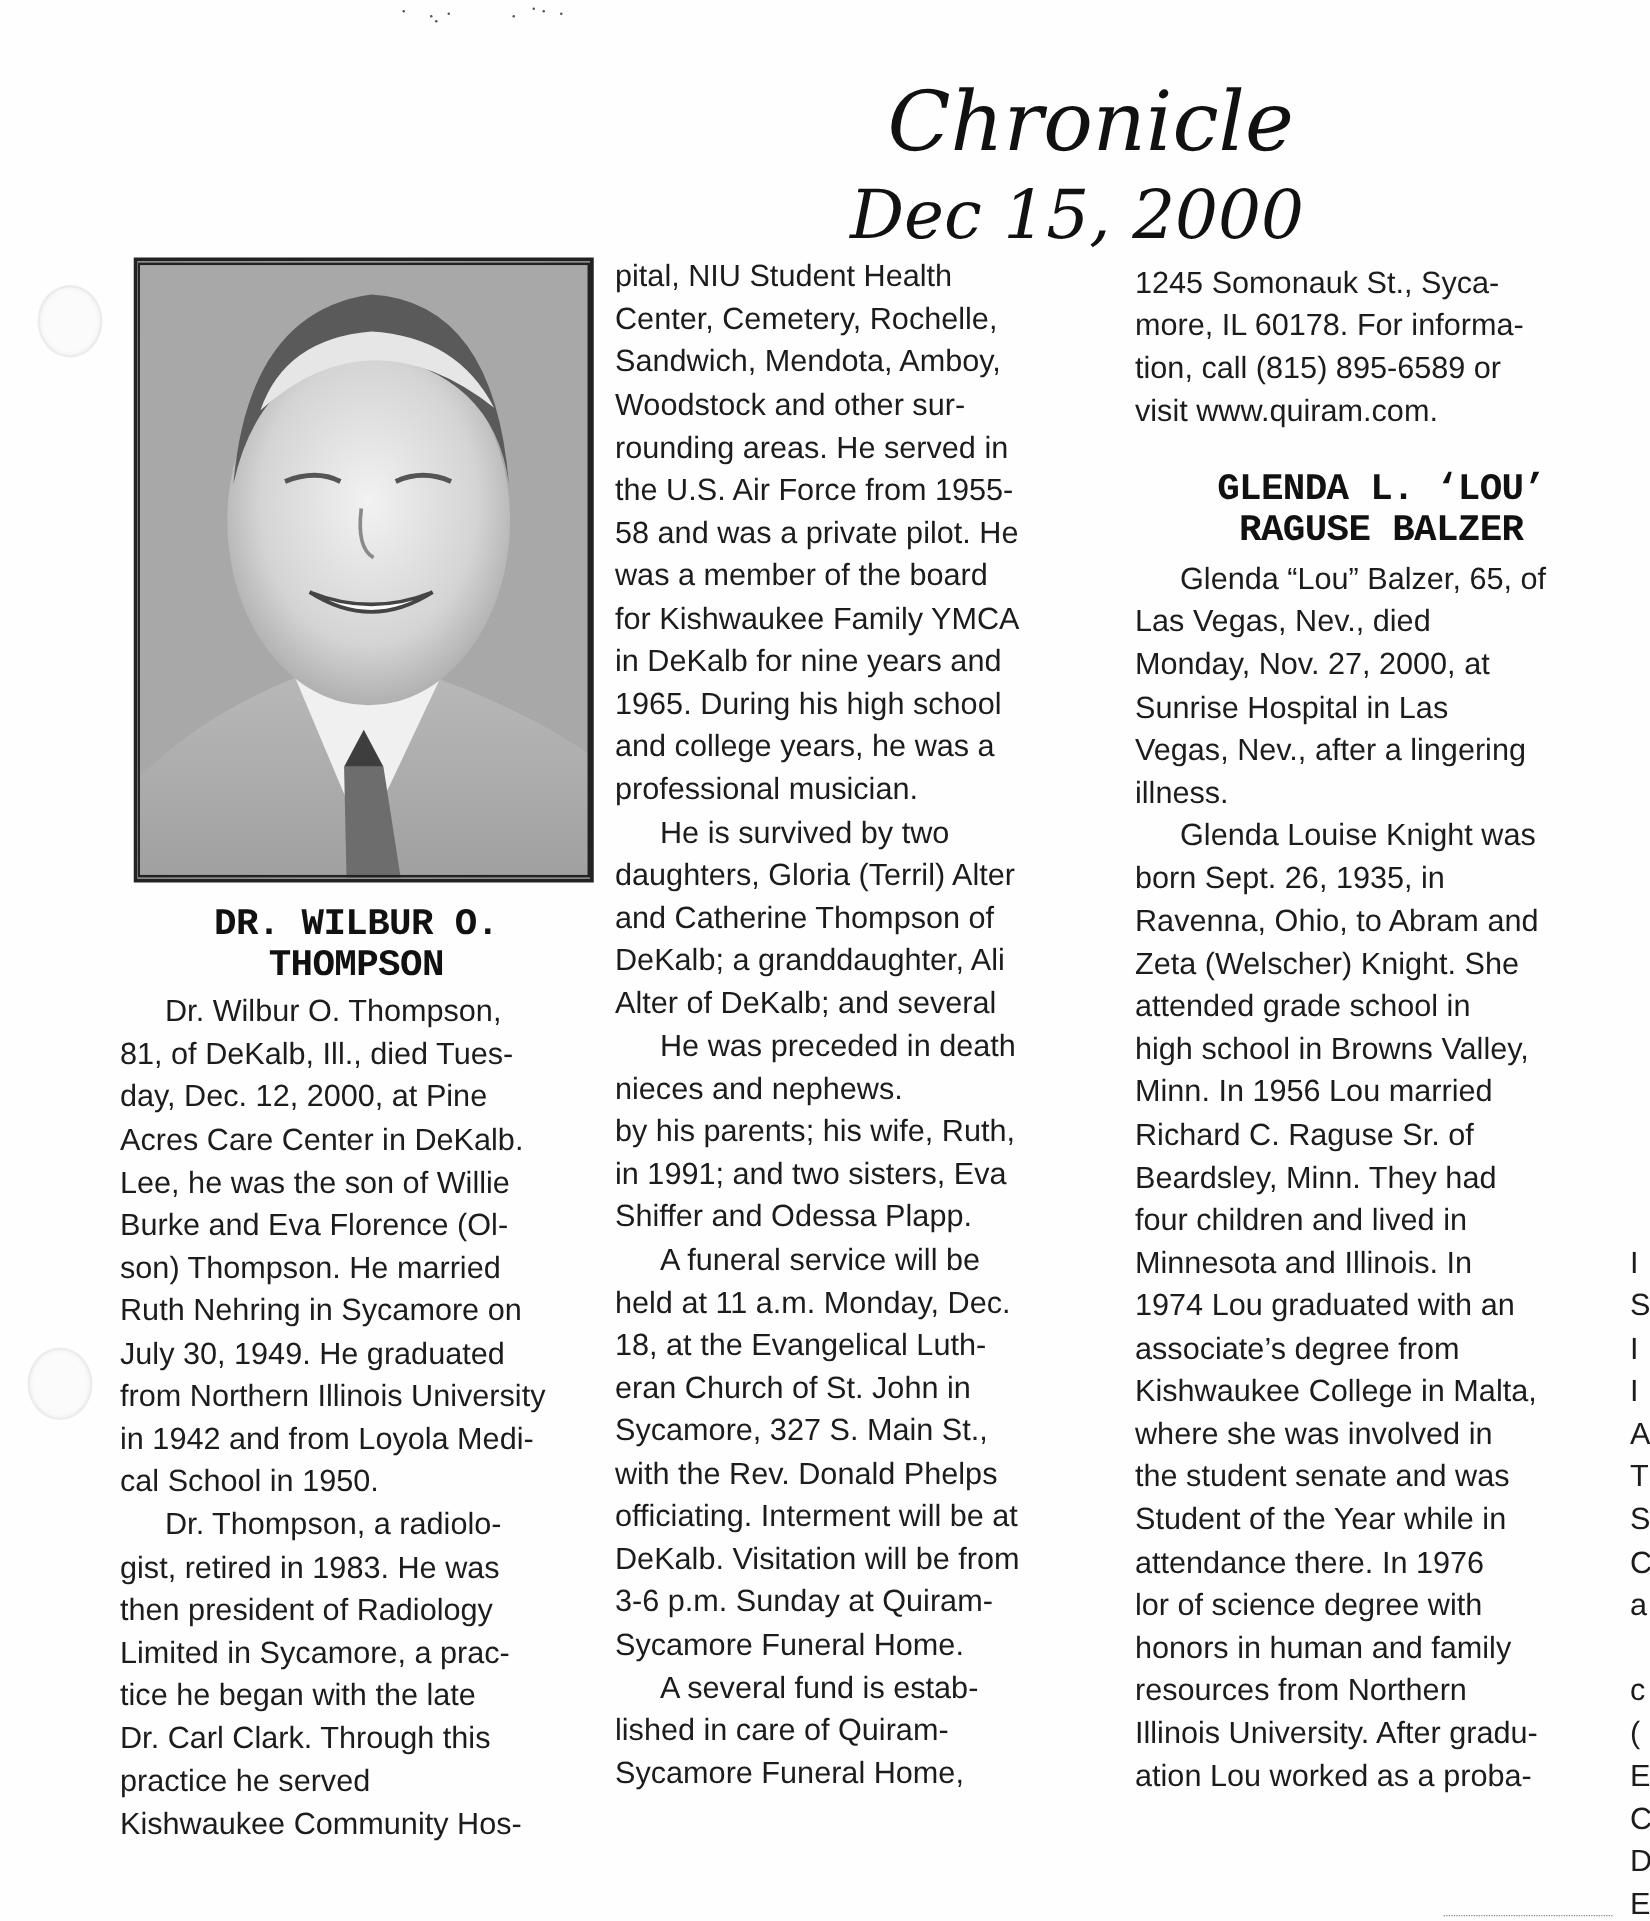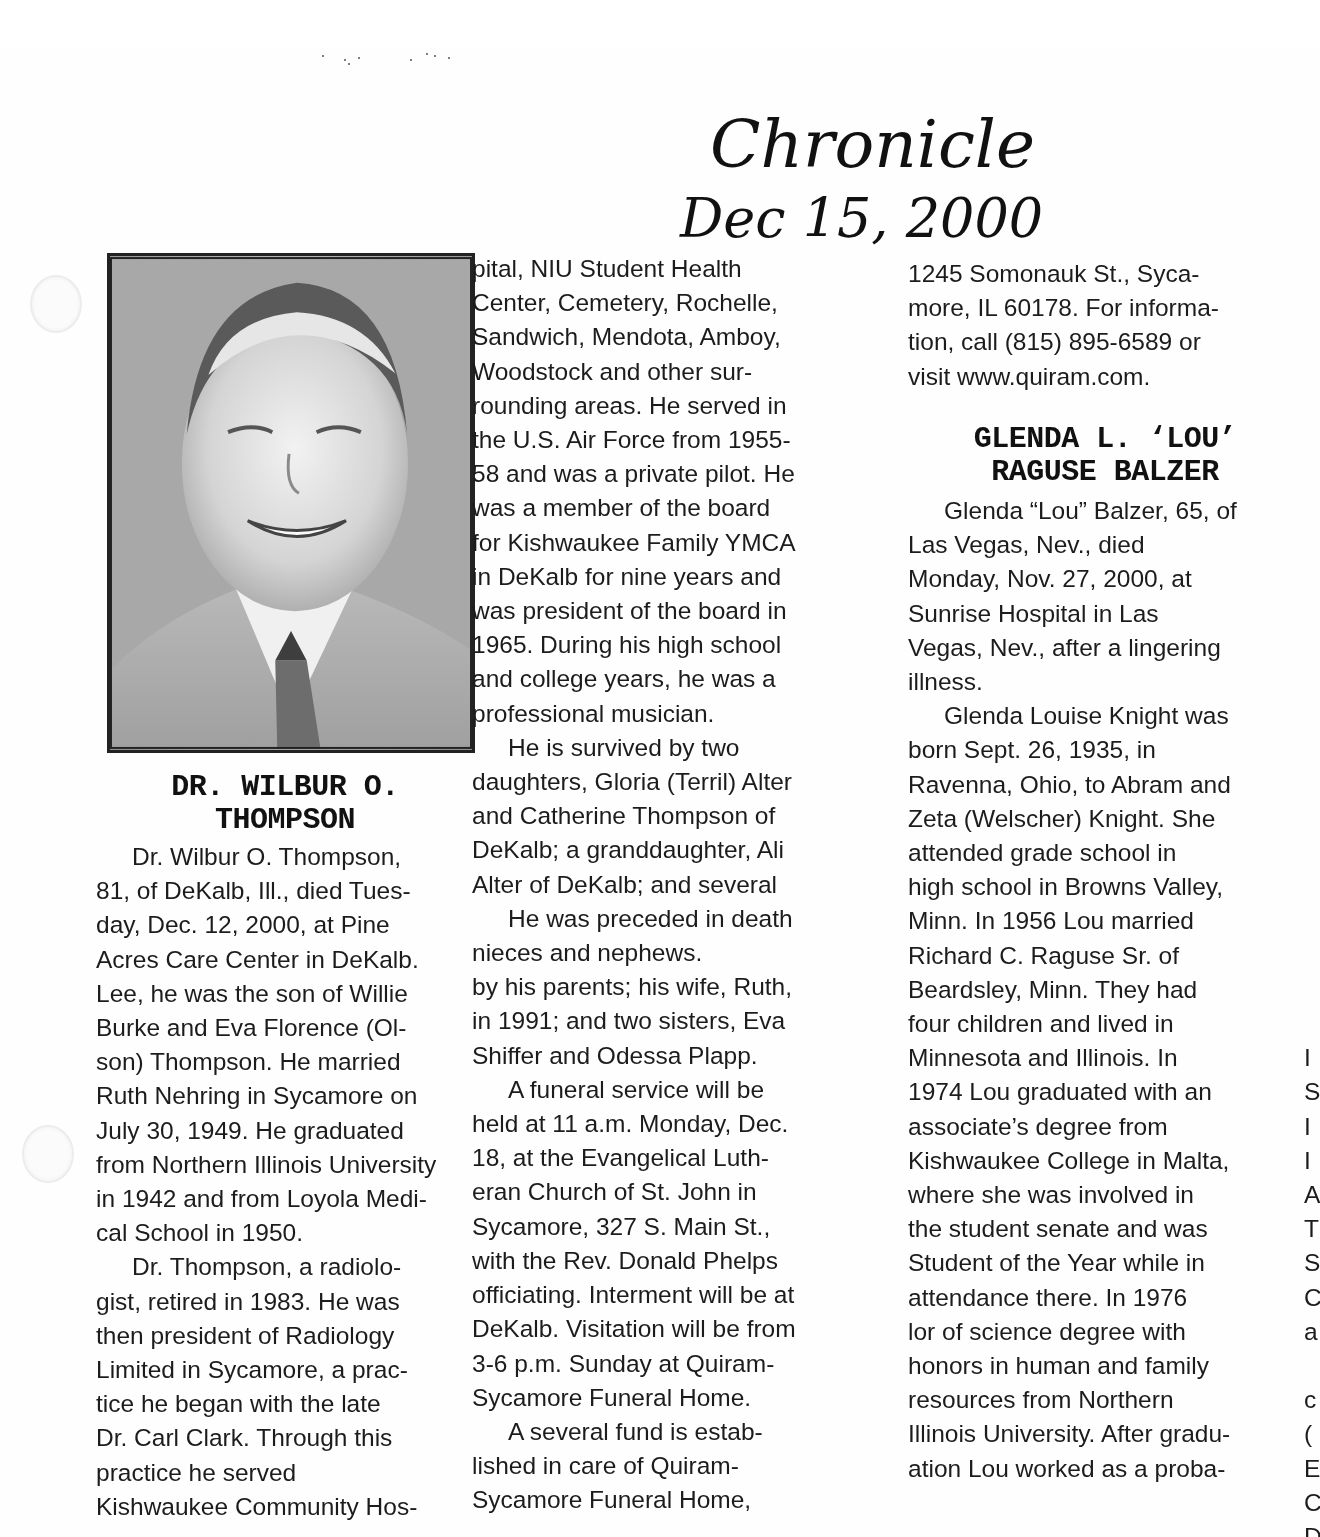--- a/index.html
+++ b/index.html
@@ -1,17 +1,17 @@
 <!DOCTYPE html>
 <html><head>
 <meta charset="utf-8">
 <style>
   html, body { margin: 0; padding: 0; background: #ffffff; }
   body { width: 1320px; height: 1537px; position: relative; overflow: hidden; color: #1a1a1a; }
-  .sheet { position: absolute; inset: 0; background: #fefefe; margin-top: 47px; }
+  .sheet { position: absolute; inset: 0; background: #fefefe; }
   .punch { position: absolute; width: 48px; height: 54px; border-radius: 50%;
            border: 2px solid #ececec; background: #fbfbfb; box-shadow: inset 0 0 4px #f0f0f0; }
   .specks { position: absolute; left: 300px; top: 2px; width: 160px; height: 16px; }
   .speck { position: absolute; width: 2px; height: 2px; background: #555; border-radius: 50%; }
   .handwriting { position: absolute; left: 670px; top: 30px; width: 420px; height: 170px; }
   .handwriting svg { width: 100%; height: 100%; }
   .hw-text { font-family: "DejaVu Serif", serif; font-style: italic; fill: #111; }
 
   .photo { position: absolute; left: 107px; top: 206px; width: 368px; height: 500px;
            border: 3px solid #222; box-sizing: border-box; overflow: hidden;
@@ -19,21 +19,21 @@
   .photo svg { width: 100%; height: 100%; display: block; }
 
   .col { position: absolute; font-family: "Liberation Sans", sans-serif; font-size: 24.5px;
          line-height: 34.2px; color: #1c1c1c; }
   .col .line { display: block; white-space: nowrap; }
   .head { font-family: Liberation Mono, monospace; font-weight: bold; font-size: 30px;
           line-height: 33px; text-align: center; color: #111; letter-spacing: -0.5px; }
 
   #col1 { left: 96px; top: 793px; width: 380px; }
   #col1-head { position: absolute; left: 100px; top: 724px; width: 370px; }
-  #col2 { left: 472px; top: 205px; width: 390px; }
+  #col2 { left: 492px; top: 205px; width: 390px; }
   #col3 { left: 908px; top: 210px; width: 400px; }
   #col3-head { position: absolute; left: 915px; top: 376px; width: 380px; }
   #col3b { left: 908px; top: 447px; width: 400px; }
 
   .edge { position: absolute; left: 1304px; top: 0; width: 20px; height: 1537px;
           font-family: "Liberation Sans", sans-serif; font-size: 24.5px; line-height: 34.2px; color: #1c1c1c; }
   .edge span { position: absolute; left: 0; }
   .dotrule { position: absolute; left: 1155px; top: 1532px; width: 135px; border-top: 1px dotted #888; }
 </style>
 </head>
@@ -122,21 +122,20 @@
       <span class="line">pital, NIU Student Health</span>
       <span class="line">Center, Cemetery, Rochelle,</span>
       <span class="line">Sandwich, Mendota, Amboy,</span>
       <span class="line">Woodstock and other sur-</span>
       <span class="line">rounding areas. He served in</span>
       <span class="line">the U.S. Air Force from 1955-</span>
       <span class="line">58 and was a private pilot. He</span>
       <span class="line">was a member of the board</span>
       <span class="line">for Kishwaukee Family YMCA</span>
       <span class="line">in DeKalb for nine years and</span>
-      <span class="line">was president of the board in</span>
       <span class="line">1965. During his high school</span>
       <span class="line">and college years, he was a</span>
       <span class="line">professional musician.</span>
       <span class="line" style="text-indent: 36px;">He is survived by two</span>
       <span class="line">daughters, Gloria (Terril) Alter</span>
       <span class="line">and Catherine Thompson of</span>
       <span class="line">DeKalb; a granddaughter, Ali</span>
       <span class="line">Alter of DeKalb; and several</span>
       <span class="line" style="text-indent: 36px;">He was preceded in death</span>
       <span class="line">nieces and nephews.</span>

